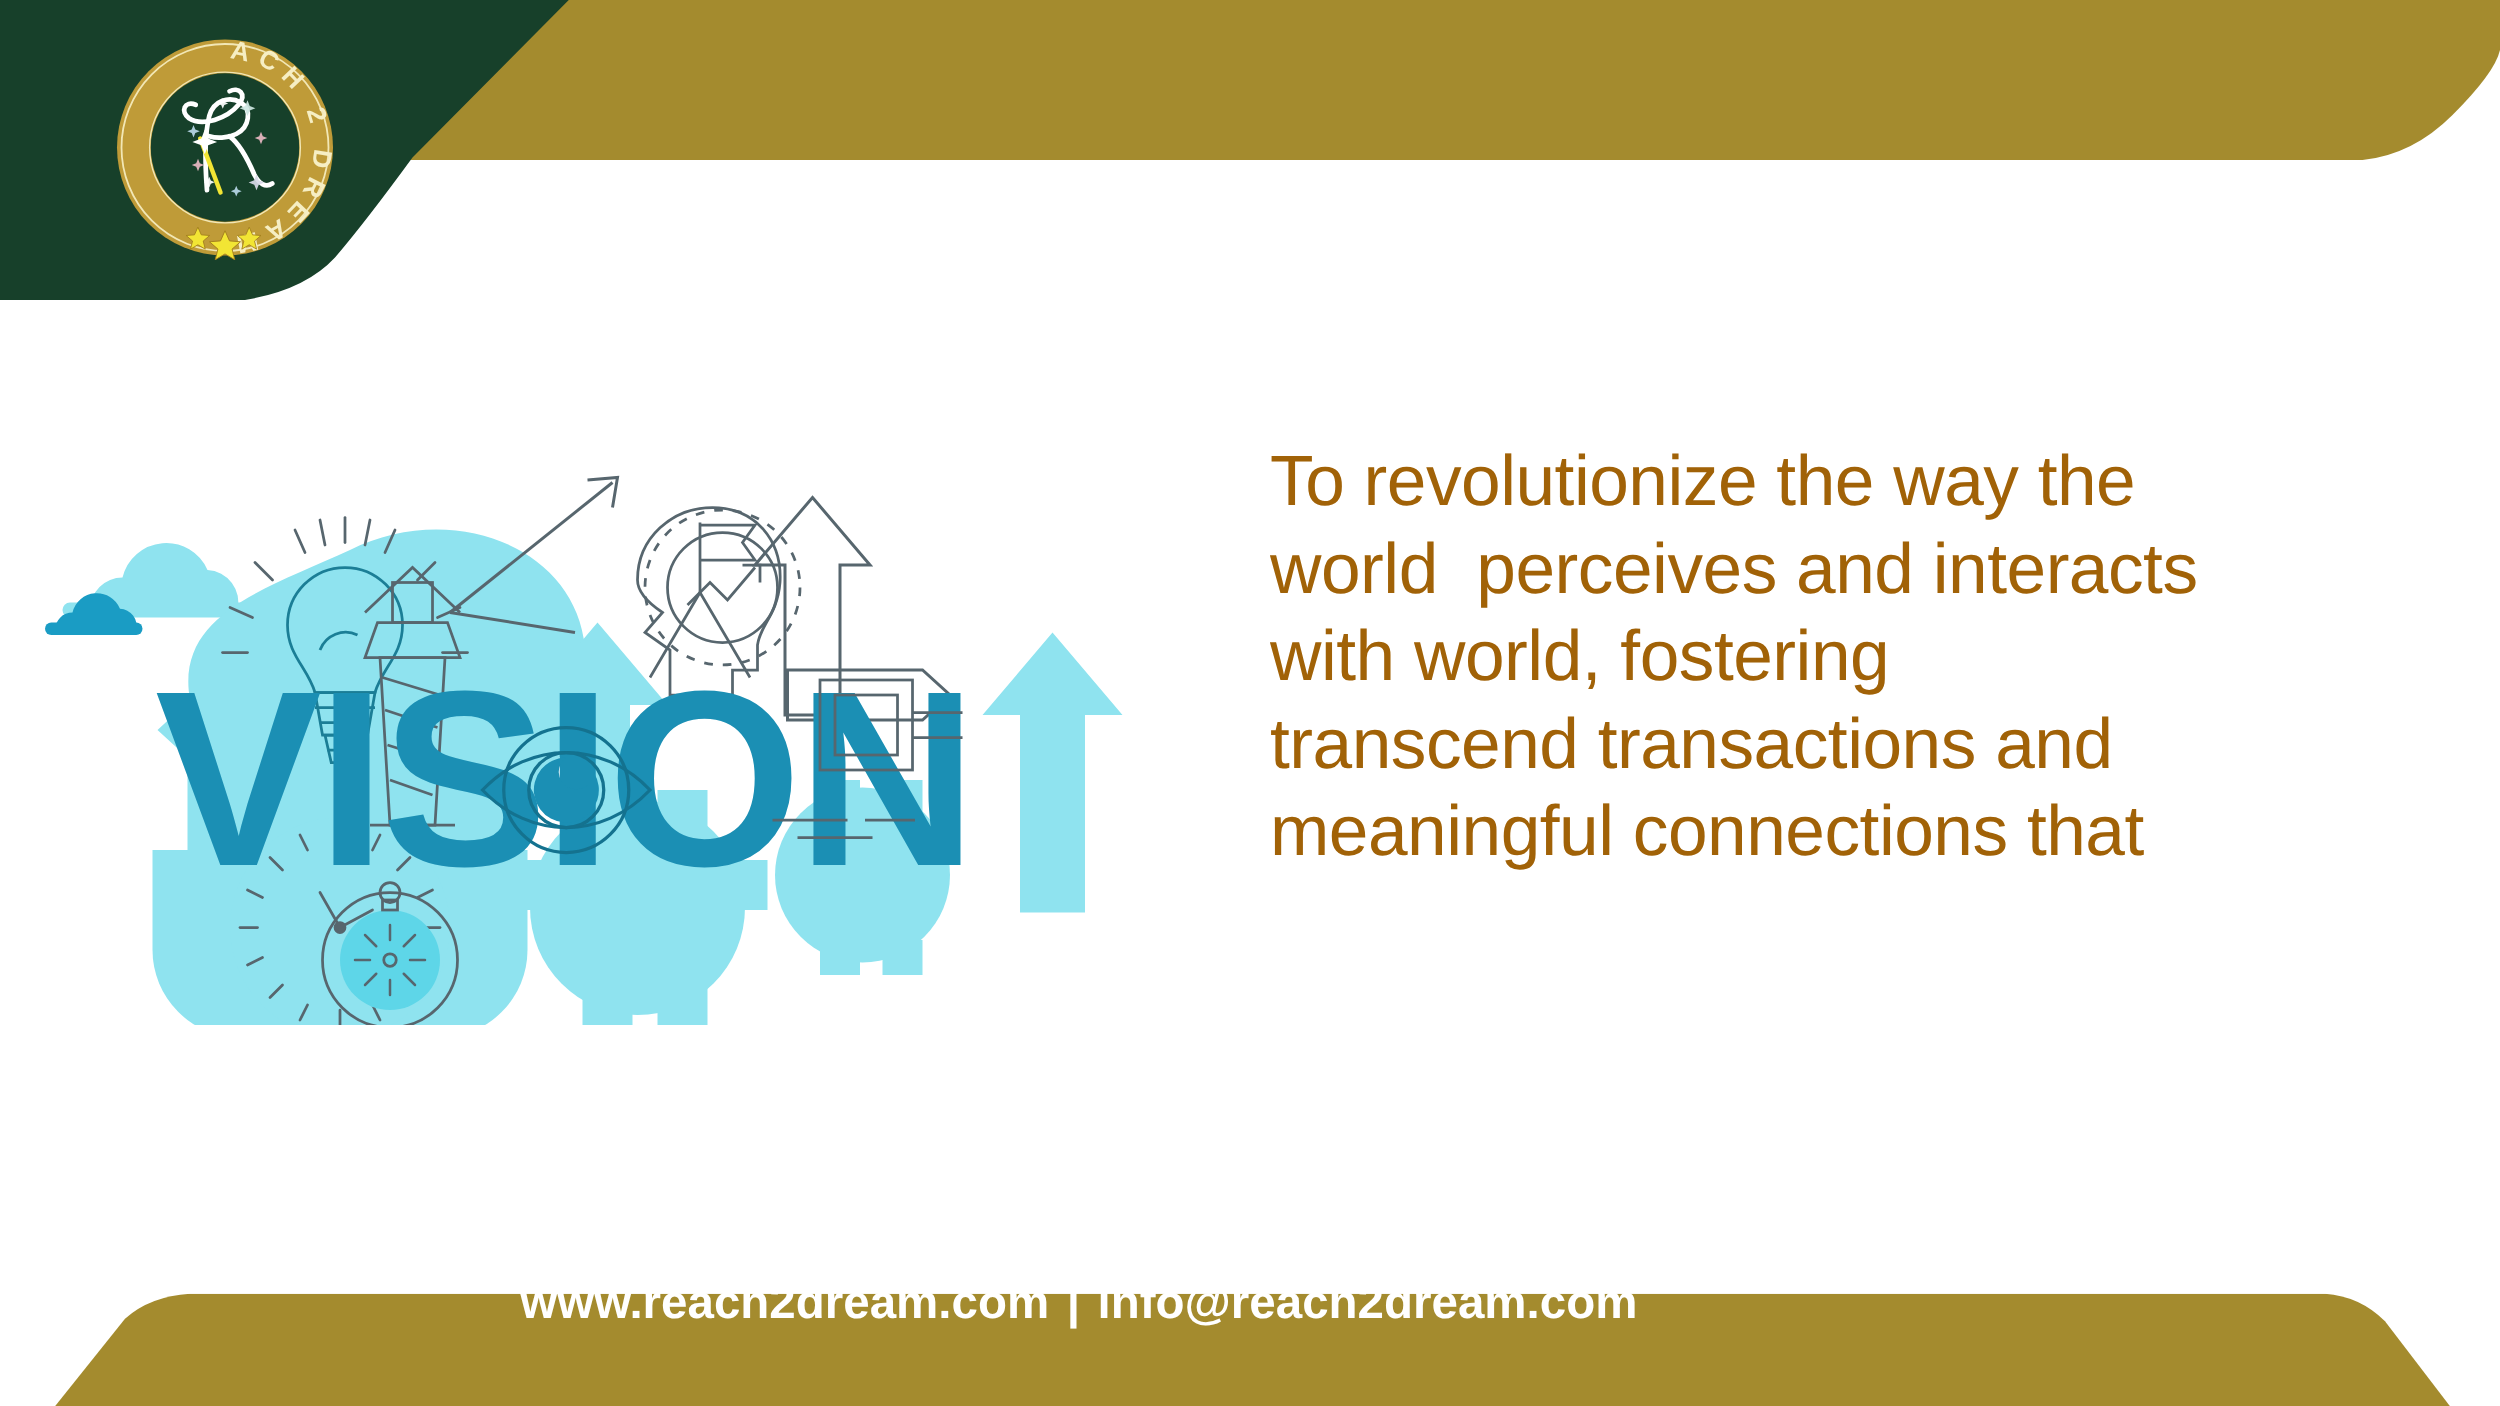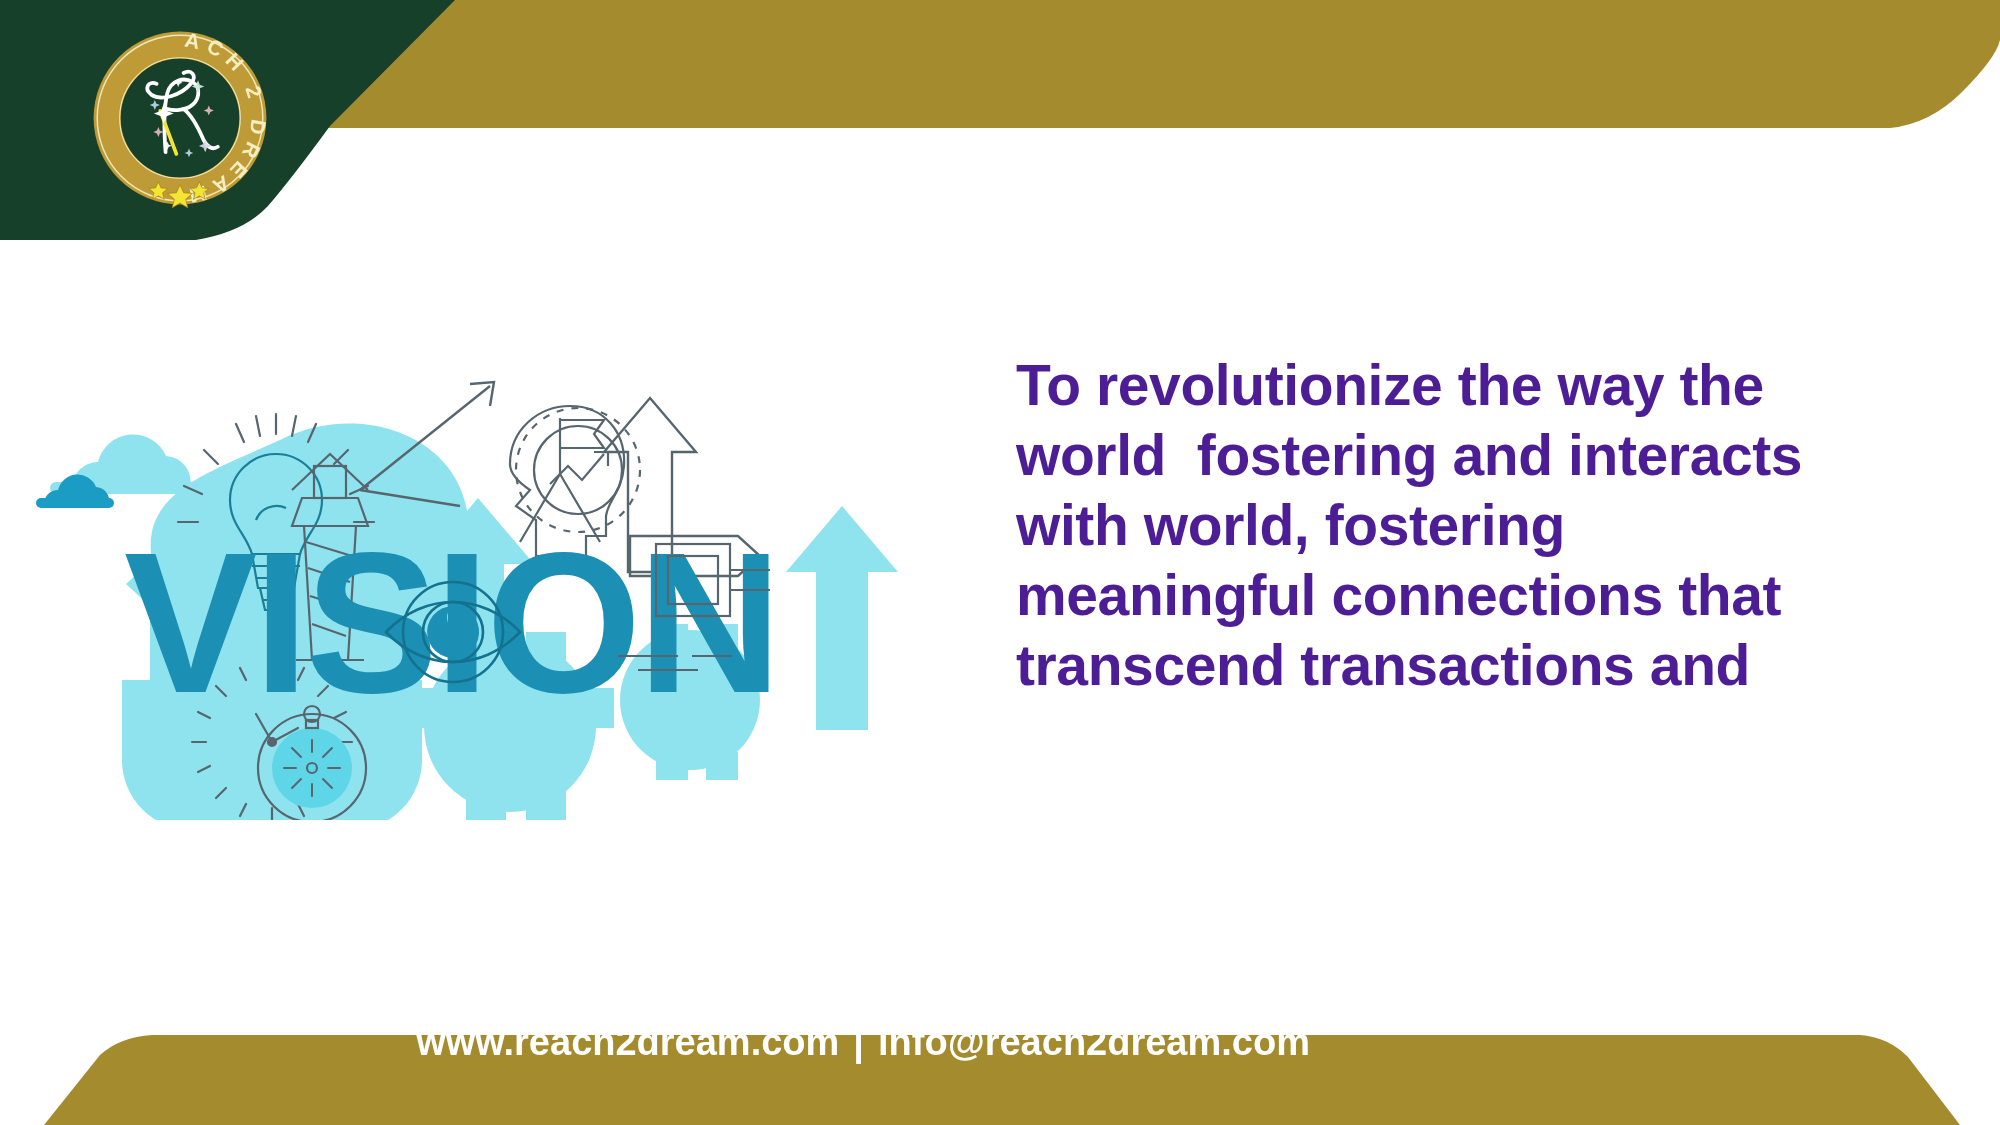--- a/index.html
+++ b/index.html
@@ -57,23 +57,23 @@
   
   .vision-text {
     position: absolute;
     left: 1016px;
     top: 350px;
     width: 860px;
     z-index: 3;
   }
   .vision-text p {
     margin: 0;
-    color: #4c1d95;
+    color: #a16207;
     font-family: "Liberation Sans Narrow", "Liberation Sans", sans-serif;
-    font-weight: bold;
+    font-weight: normal;
     font-size: 57px;
     line-height: 70px;
     letter-spacing: -0.4px;
     white-space: pre-wrap;
   }
 
   
   .footer-bar {
     position: absolute;
     left: 0;
@@ -316,24 +316,24 @@
     </g>
     <g stroke="#57666e" stroke-width="2.2">
       <line x1="588" y1="286" x2="648" y2="286"></line>
       <line x1="662" y1="286" x2="702" y2="286"></line>
       <line x1="608" y1="300" x2="668" y2="300"></line>
     </g>
   </svg>
 
   <div class="vision-text">
     <p>To revolutionize the way the</p>
-    <p>world  fostering and interacts</p>
+    <p>world  perceives and interacts</p>
     <p>with world, fostering</p>
+    <p>transcend transactions and</p>
     <p>meaningful connections that</p>
-    <p>transcend transactions and</p>
   </div>
 
   <svg class="footer-bar" viewBox="0 0 2000 90" preserveAspectRatio="none">
     <path d="M 152 0 L 1860 0 Q 1888 2 1908 22 L 1960 90 L 44 90 L 100 20 Q 120 2 152 0 Z" fill="#a48b2e"></path>
   </svg>
   <div class="footer-text">
     <span>www.reach2dream.com</span><span style="padding:0 14px;">|</span><span>info@reach2dream.com</span>
   </div>
 
 </div>

